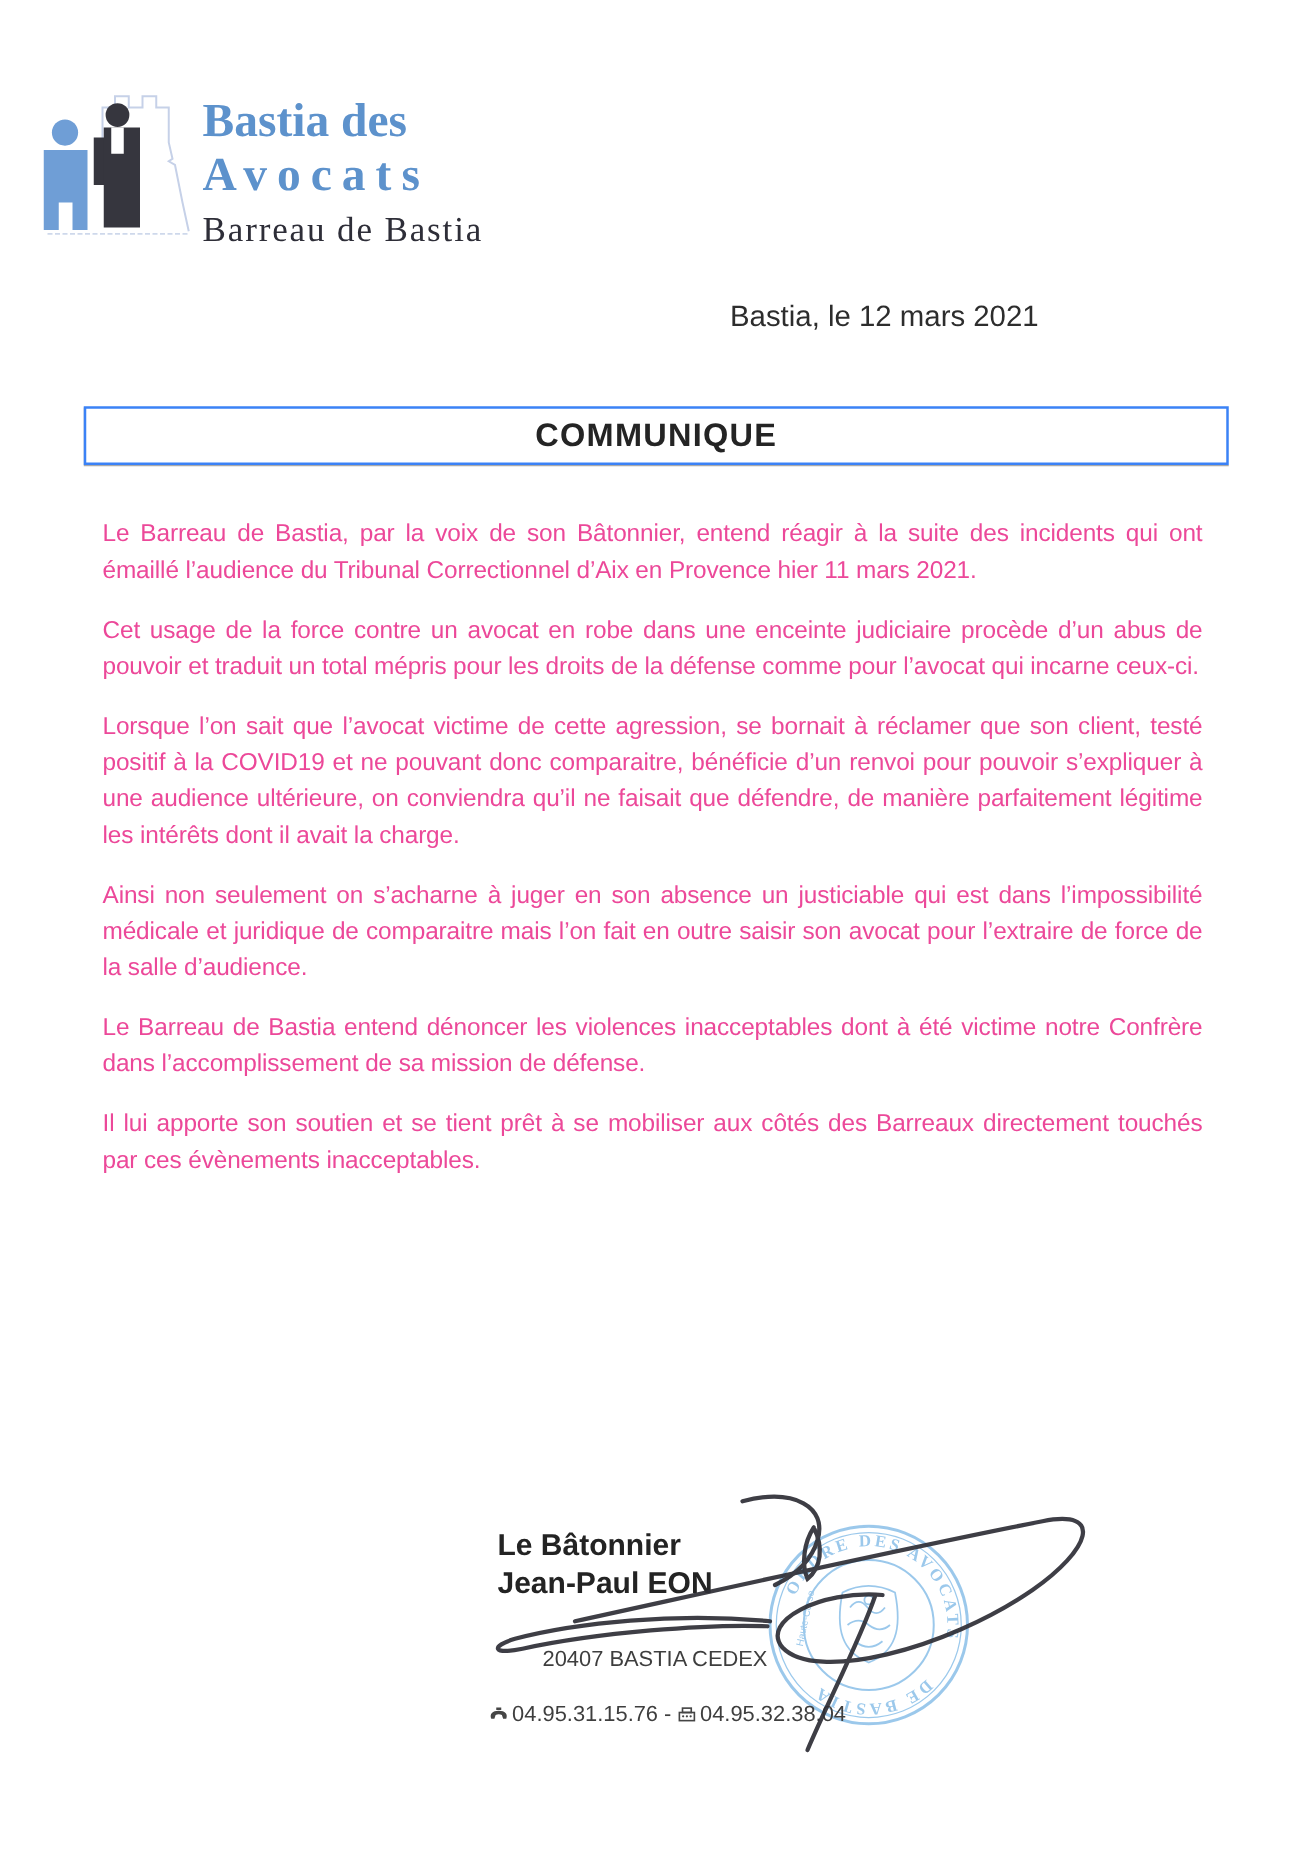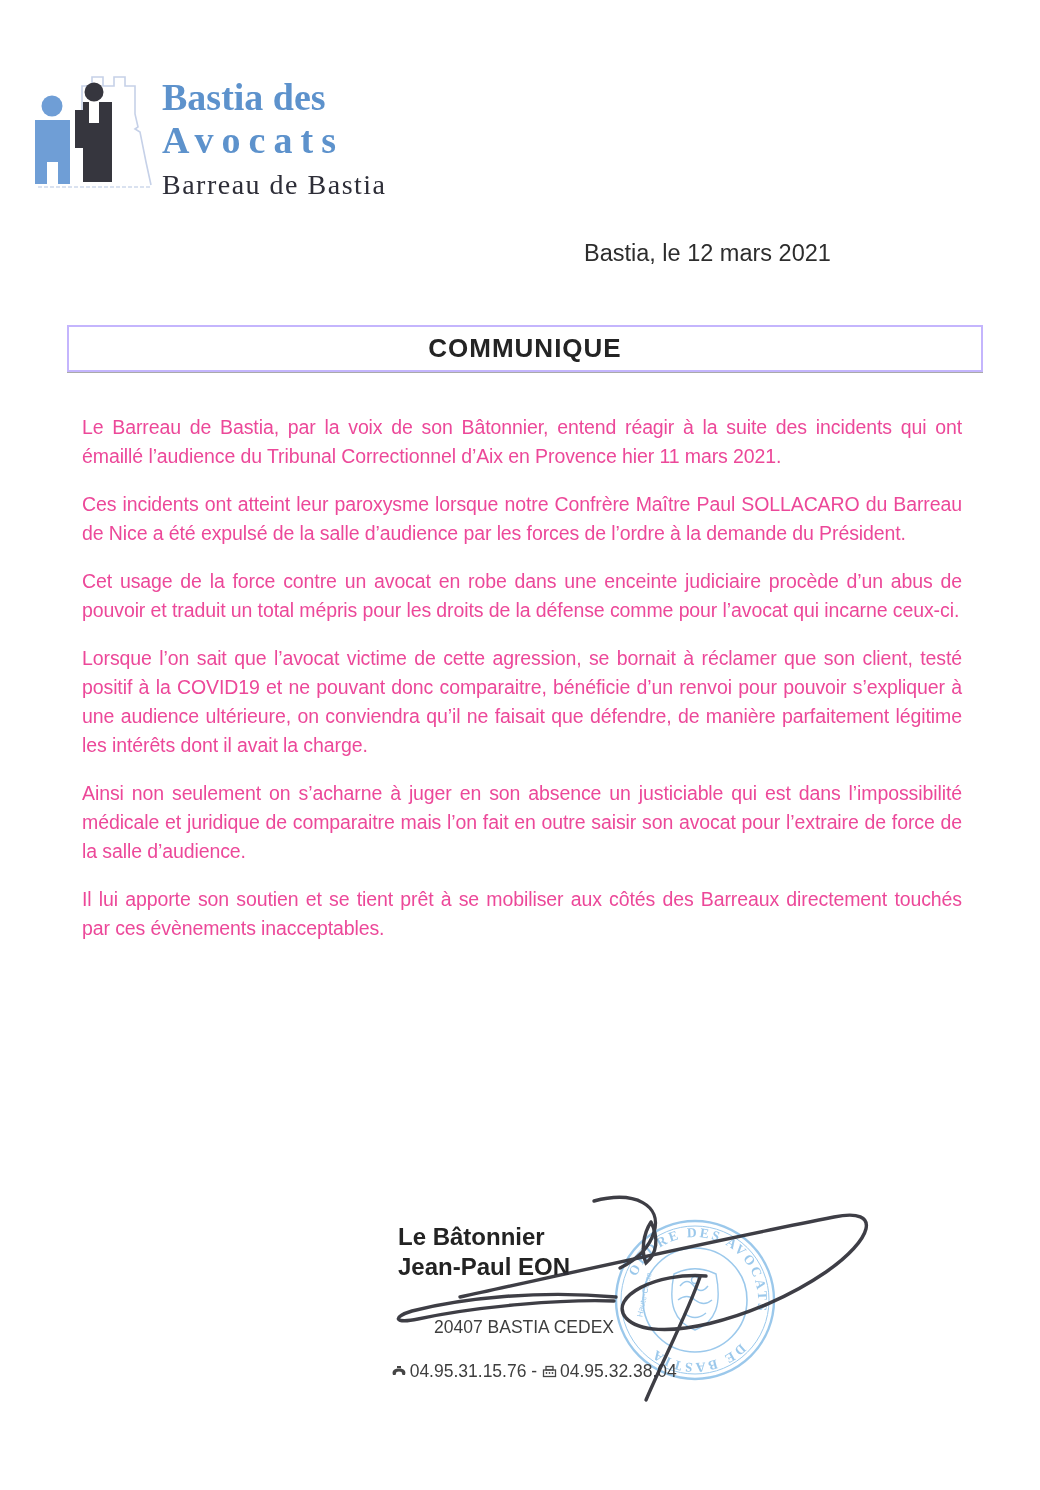--- a/index.html
+++ b/index.html
@@ -28,21 +28,21 @@
   }
   
   .date-line {
     position: absolute; left: 584px; top: 240px;
     font-size: 23.5px; color: #2d2d2d;
   }
   
   .title-box {
     position: absolute; left: 67px; top: 325px;
     width: 912px; height: 43px;
-    border: 2px solid #c4b5fd;
+    border: 2px solid #3b82f6;
     box-shadow: 0 1px 0 #aaaaaa;
     text-align: center;
   }
   .title-box .title-text {
     font-weight: bold; font-size: 26px; letter-spacing: 1px;
     line-height: 43px; color: #242424;
   }
   
   .body-text {
     position: absolute; left: 82px; top: 413px; width: 880px;
@@ -103,24 +103,24 @@
 </div>
 
 <div class="date-line">Bastia, le 12 mars 2021</div>
 
 <div class="title-box">
   <div class="title-text">COMMUNIQUE</div>
 </div>
 
 <div class="body-text">
     <p class="body-par">Le Barreau de Bastia, par la voix de son Bâtonnier, entend réagir à la suite des incidents qui ont émaillé l’audience du Tribunal Correctionnel d’Aix en Provence hier 11 mars 2021.</p>
-    <p class="body-par">Ces incidents ont atteint leur paroxysme lorsque notre Confrère Maître Paul SOLLACARO du Barreau de Nice a été expulsé de la salle d’audience par les forces de l’ordre à la demande du Président.</p>
     <p class="body-par">Cet usage de la force contre un avocat en robe dans une enceinte judiciaire procède d’un abus de pouvoir et traduit un total mépris pour les droits de la défense comme pour l’avocat qui incarne ceux-ci.</p>
     <p class="body-par">Lorsque l’on sait que l’avocat victime de cette agression, se bornait à réclamer que son client, testé positif à la COVID19 et ne pouvant donc comparaitre, bénéficie d’un renvoi pour pouvoir s’expliquer à une audience ultérieure, on conviendra qu’il ne faisait que défendre, de manière parfaitement légitime les intérêts dont il avait la charge.</p>
     <p class="body-par">Ainsi non seulement on s’acharne à juger en son absence un justiciable qui est dans l’impossibilité médicale et juridique de comparaitre mais l’on fait en outre saisir son avocat pour l’extraire de force de la salle d’audience.</p>
+    <p class="body-par">Le Barreau de Bastia entend dénoncer les violences inacceptables dont à été victime notre Confrère dans l’accomplissement de sa mission de défense.</p>
     <p class="body-par">Il lui apporte son soutien et se tient prêt à se mobiliser aux côtés des Barreaux directement touchés par ces évènements inacceptables.</p>
   </div>
 
 <div class="signature-block">
   <div class="sig-role">Le Bâtonnier</div>
   <div class="sig-name">Jean-Paul EON</div>
 </div>
 
 <svg class="seal-svg" width="178" height="182" viewBox="0 0 178 182">
   <defs>

